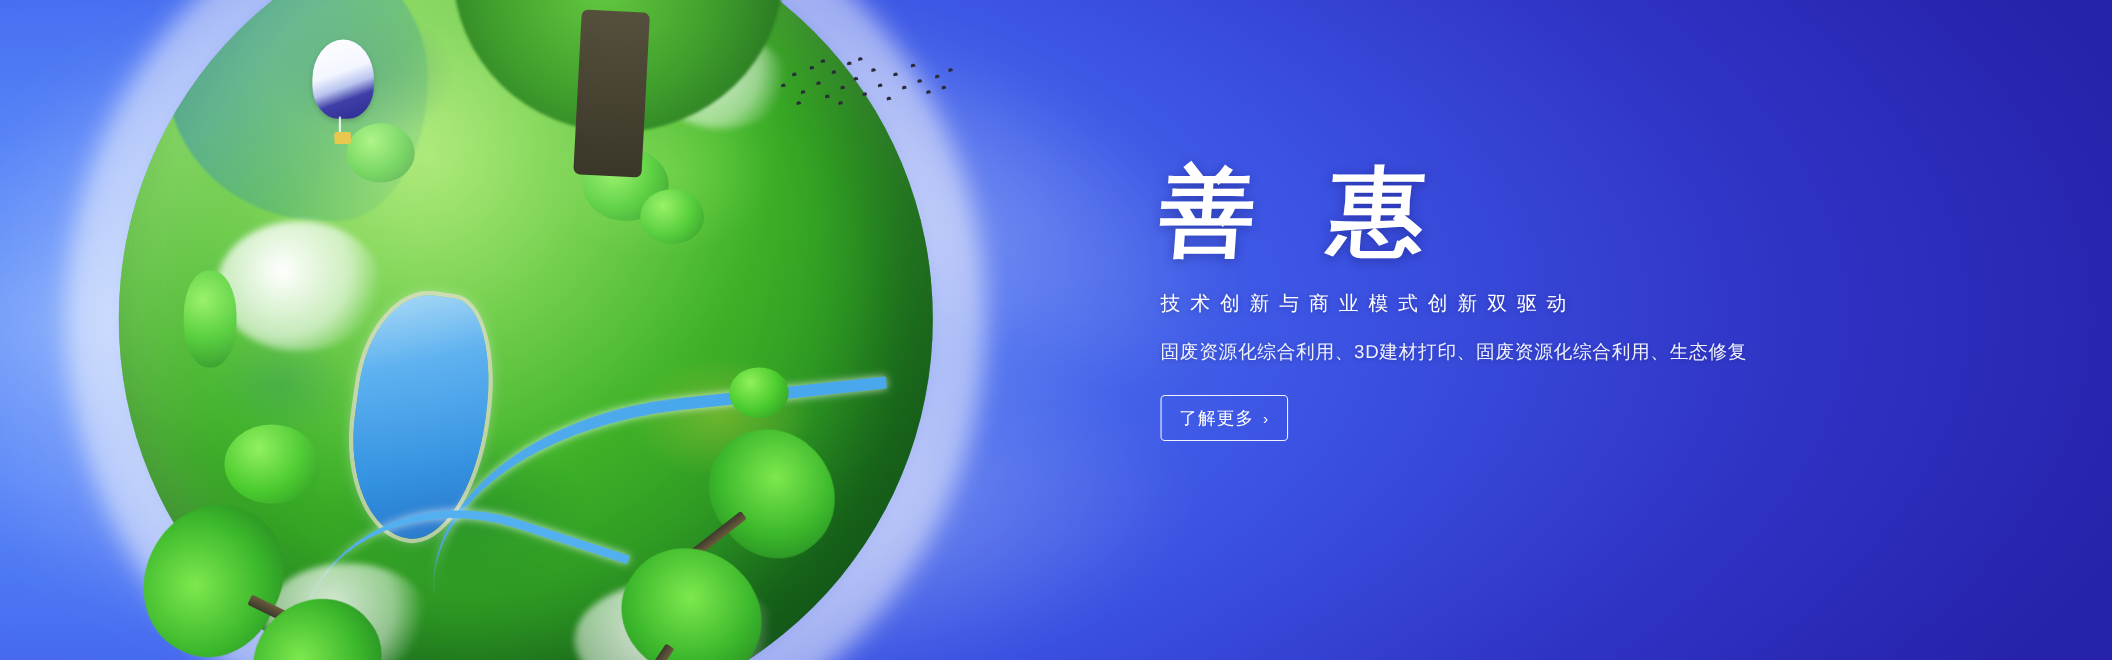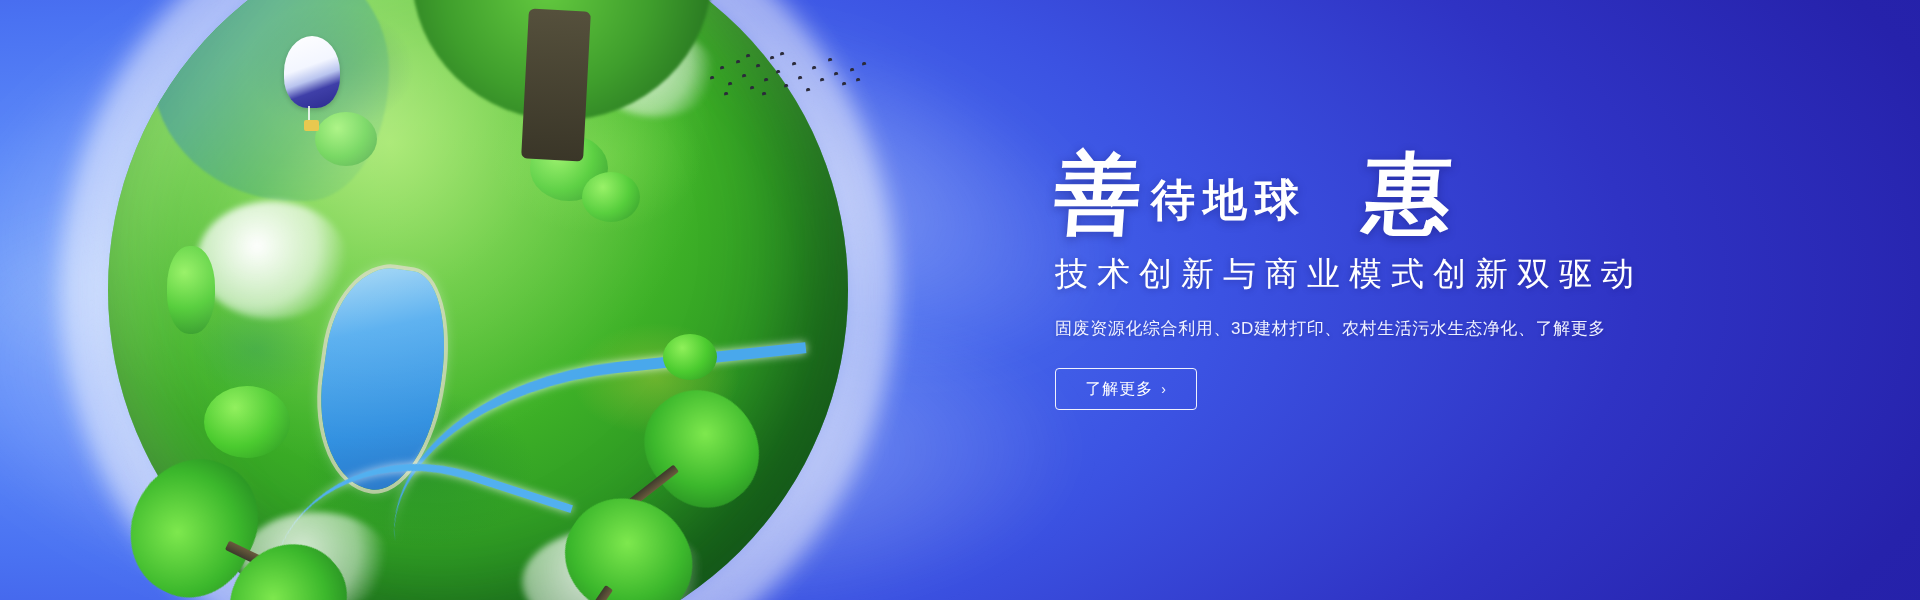--- a/index.html
+++ b/index.html
@@ -170,34 +170,34 @@
     font-size:86px; font-weight:700; letter-spacing:0;
     transform:skewX(-4deg); margin-right:10px;
   }
   .hl-small{
     font-family:"DejaVu Serif","Liberation Serif",serif;
     font-size:44px; font-weight:700; letter-spacing:8px; padding-bottom:14px;
   }
   .hl-gap{ display:inline-block; width:58px; }
 
   .subtitle{
-    margin-top:16px;
-    color:#fff; font-size:33px; letter-spacing:9px; font-weight:400;
+    margin-top:28px;
+    color:#fff; font-size:18px; letter-spacing:9px; font-weight:400;
     text-shadow:0 1px 6px rgba(16,16,90,.35);
     white-space:nowrap;
   }
   .desc{
     margin-top:20px;
     color:#f0f2ff; font-size:17px; letter-spacing:.6px; font-weight:400;
     text-shadow:0 1px 4px rgba(16,16,90,.3);
     white-space:nowrap;
   }
   .cta{
     display:inline-flex; align-items:center; justify-content:center; gap:8px;
-    margin-top:28px; width:142px; height:42px;
+    margin-top:28px; width:116px; height:42px;
     border:1px solid rgba(255,255,255,.92); border-radius:4px;
     background:transparent; color:#fff; font-size:16px; letter-spacing:1px;
     cursor:pointer; text-decoration:none;
   }
   .cta .chev{ font-size:14px; line-height:1; opacity:.95; }
 </style>
 </head>
 <body>
 
 <div class="banner">
@@ -285,28 +285,27 @@
     <i style="left:18px; top:44px;"></i>
       <i style="left:40px; top:6px;"></i>
     <i style="left:56px; top:44px;"></i>
       <i style="left:74px; top:4px;"></i>
   </div>
 
   <div class="copy">
 
     <div class="headline">
       <span class="hl-big">善</span>
-      <span class="hl-small">待地球</span>
       <span class="hl-gap"></span>
       <span class="hl-big">惠</span>
     </div>
 
     <div class="subtitle">技术创新与商业模式创新双驱动</div>
 
-    <div class="desc">固废资源化综合利用、3D建材打印、农村生活污水生态净化、了解更多</div>
+    <div class="desc">固废资源化综合利用、3D建材打印、固废资源化综合利用、生态修复</div>
 
     <a class="cta" href="#">
       <span>了解更多</span>
       <span class="chev">›</span>
     </a>
 
   </div>
 </div>
 
 </body></html>

